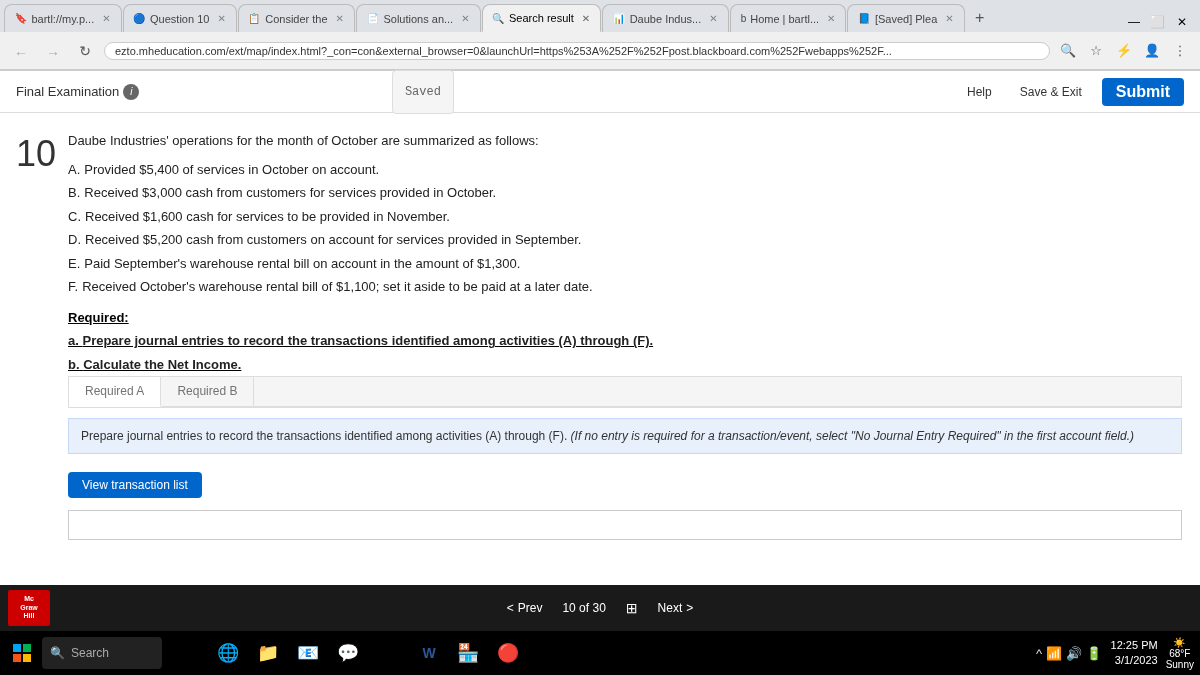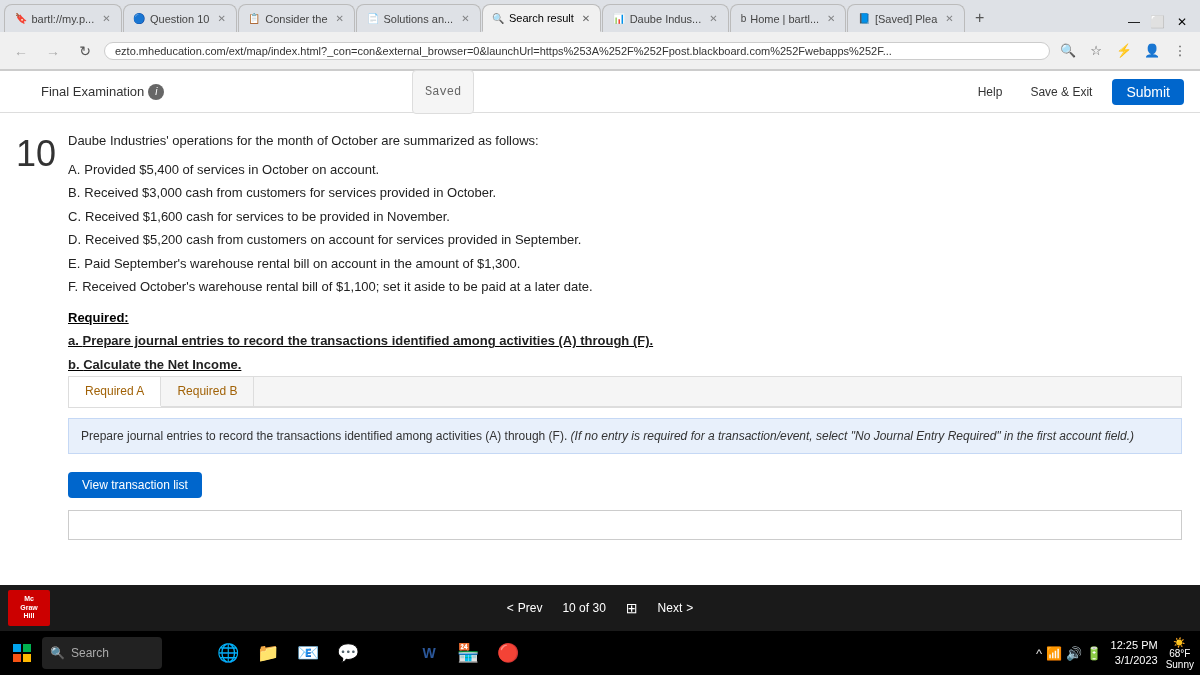--- a/index.html
+++ b/index.html
@@ -18,44 +18,44 @@
 
     .address-bar { display: flex; align-items: center; padding: 4px 8px; gap: 6px; background: #f0f0f0; border-bottom: 1px solid #ccc; height: 38px; }
     .nav-btn { width: 26px; height: 26px; display: flex; align-items: center; justify-content: center; border-radius: 50%; cursor: pointer; font-size: 14px; color: #555; }
     .nav-btn.disabled { color: #aaa; cursor: default; }
     .address-input { flex: 1; height: 18px; border: none; border-radius: 13px; background: #fff; padding: 0 10px; font-size: 11px; color: #333; border: 1px solid #ccc; }
     .addr-icons { display: flex; gap: 4px; align-items: center; }
     .addr-icon { width: 24px; height: 24px; display: flex; align-items: center; justify-content: center; font-size: 13px; cursor: pointer; color: #555; }
 
     
     .app-header { display: flex; align-items: center; padding: 6px 16px; border-bottom: 1px solid #ddd; background: #fff; height: 42px; flex-shrink: 0; }
-    .app-title { font-size: 13px; font-weight: 500; color: #333; display: flex; align-items: center; gap: 4px; margin-left: 25px; }
+    .app-title { font-size: 13px; font-weight: 500; color: #333; display: flex; align-items: center; gap: 4px; }
     .info-icon { width: 16px; height: 16px; border-radius: 50%; background: #666; color: #fff; display: flex; align-items: center; justify-content: center; font-size: 10px; font-style: italic; cursor: pointer; }
     .saved-badge { margin: 0 auto; background: #f5f5f5; border: 1px solid #ddd; border-radius: 4px; padding: 14px 12px; font-size: 12px; color: #666; font-family: Liberation Mono, monospace; }
     .header-actions { display: flex; gap: 12px; align-items: center; margin-left: auto; }
     .header-btn { font-size: 12px; color: #333; cursor: pointer; padding: 4px 8px; }
-    .submit-btn { background: #0066cc; color: #fff; border: none; border-radius: 4px; padding: 5px 14px; font-size: 14px; cursor: pointer; }
+    .submit-btn { background: #0066cc; color: #fff; border: none; border-radius: 4px; padding: 5px 14px; font-size: 16px; cursor: pointer; font-weight: bold; }
 
     
     .main-content { flex: 1; overflow-y: auto; padding: 20px 18px; position: relative; }
     .question-number { position: absolute; left: 16px; top: 20px; font-size: 36px; font-weight: 300; color: #333; }
     .question-body { margin-left: 50px; }
     .question-text { font-size: 13px; color: #222; margin-bottom: 10px; }
     .transaction-list { list-style: none; font-size: 13px; color: #222; line-height: 1.8; margin-bottom: 12px; }
     .transaction-list li { display: flex; gap: 4px; }
     .required-section { margin-top: 12px; text-decoration: underline; }
     .required-label { font-weight: 700; font-size: 13px; margin-bottom: 4px; }
     .required-items { font-size: 13px; line-height: 1.8; color: #222; }
     .required-items span { font-weight: 700; }
 
     .complete-box { background: #f5f5f5; border: 1px solid #ddd; padding: 8px 12px; margin: 14px 0; font-size: 12px; color: #333; }
 
     .tabs-container { border: 1px solid #ddd; margin-bottom: 10px; }
     .tabs-header { display: flex; background: #f5f5f5; border-bottom: 1px solid #ddd; }
-    .tab-item { padding: 7px 16px; font-size: 12px; cursor: pointer; border-right: 1px solid #ddd; color: #a16207; }
+    .tab-item { padding: 7px 16px; font-size: 12px; cursor: pointer; border-right: 1px solid #ddd; color: #737373; }
     .tab-item.active { background: #fff; border-bottom: 2px solid #fff; margin-bottom: -1px; }
 
     .instruction-box { background: #e8f0fb; border: 1px solid #c5d8f5; padding: 8px 12px; font-size: 12px; color: #333; margin: 10px 0; line-height: 1.5; }
     .instruction-box em { font-style: italic; }
 
     .view-transaction-btn { background: #0066cc; color: #fff; border: none; border-radius: 4px; padding: 6px 14px; font-size: 12px; cursor: pointer; margin: 8px 0 12px; }
 
     .journal-worksheet { border: 1px solid #ccc; padding: 14px; margin-top: 0; }
 
     

